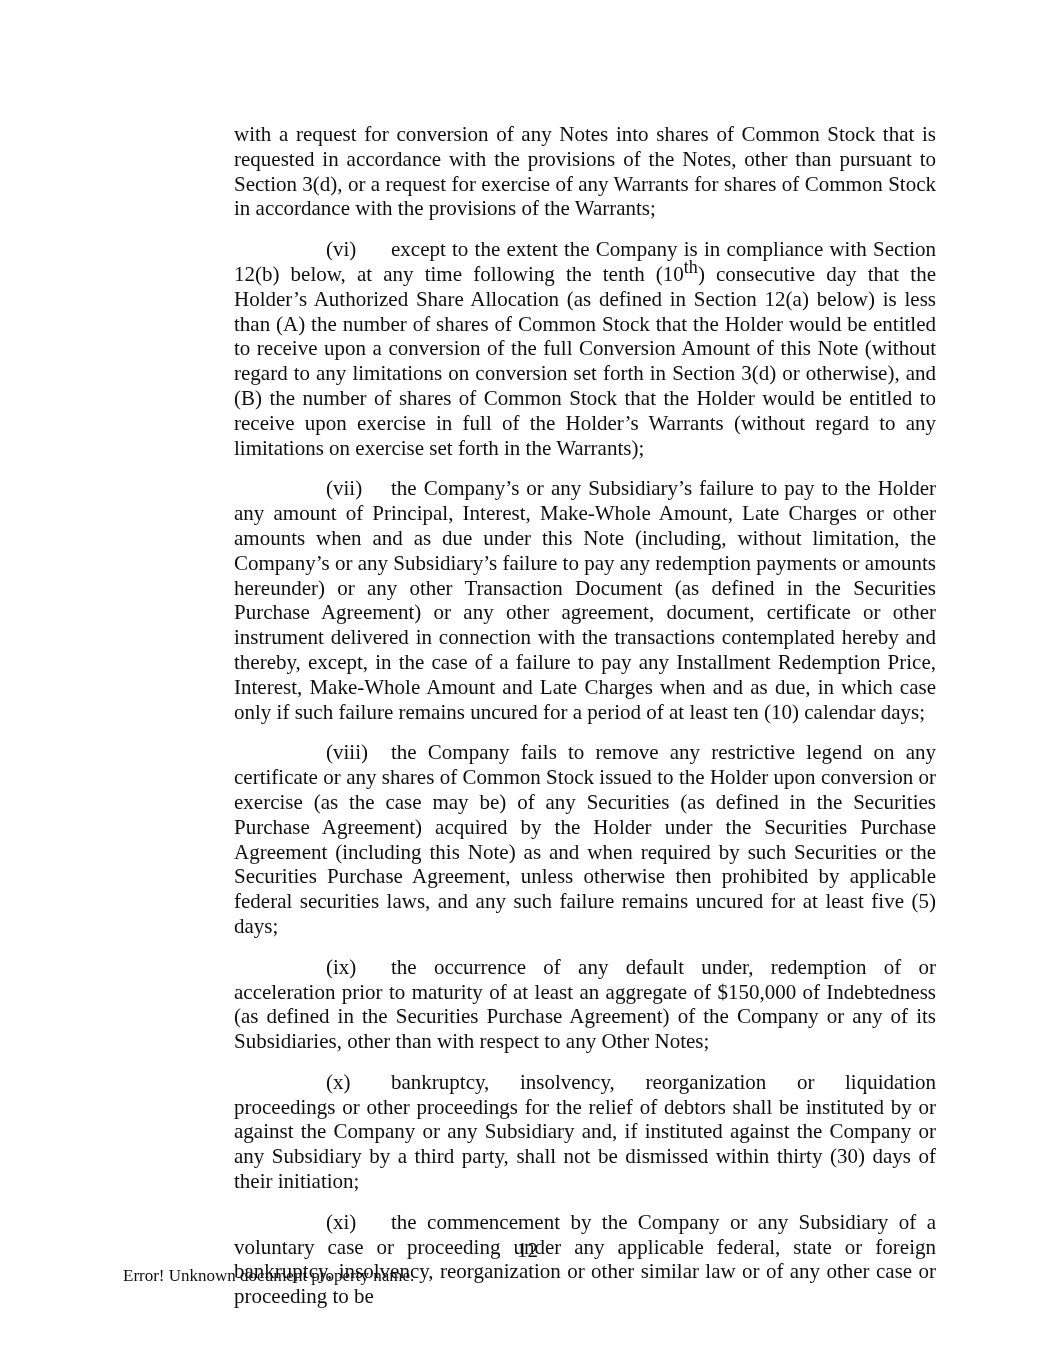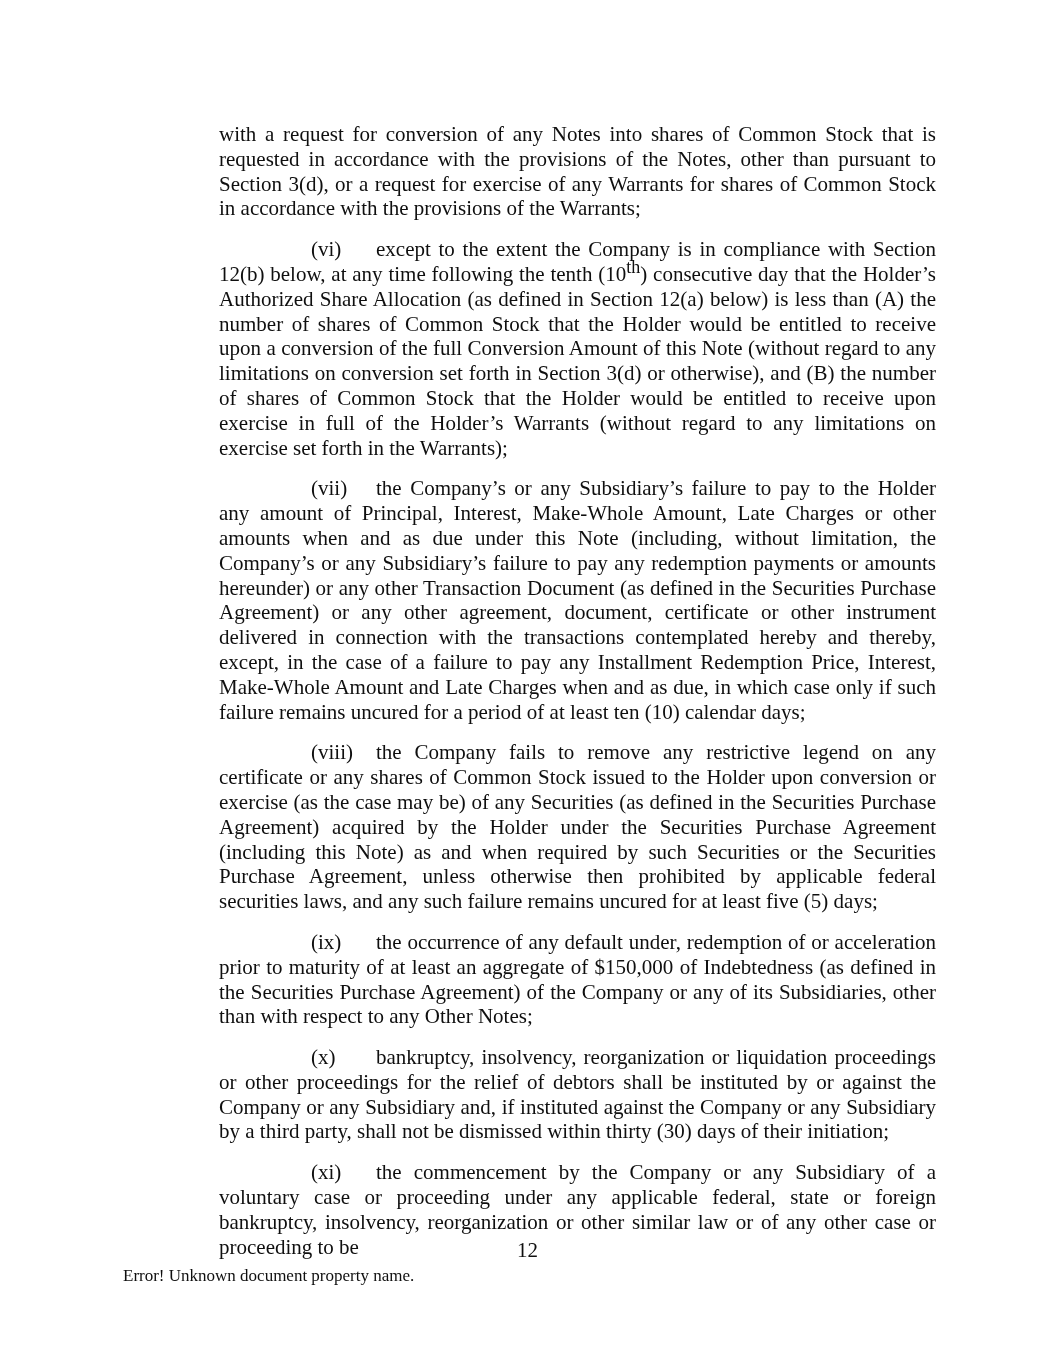--- a/index.html
+++ b/index.html
@@ -20,21 +20,21 @@
   .body-text {
     position: absolute;
     left: 218px;
     top: 122px;
     width: 718px;
     font-size: 21px;
     line-height: 24.8px;
     text-align: justify;
   }
   .para {
-    margin: 0 0 16px 1px;
+    margin: 0 0 16px 16px;
   }
   .para:last-child {
     margin-bottom: 0;
   }
   
   .pnum {
     display: inline-block;
     width: 157px;
     padding-left: 92px;
     box-sizing: border-box;

